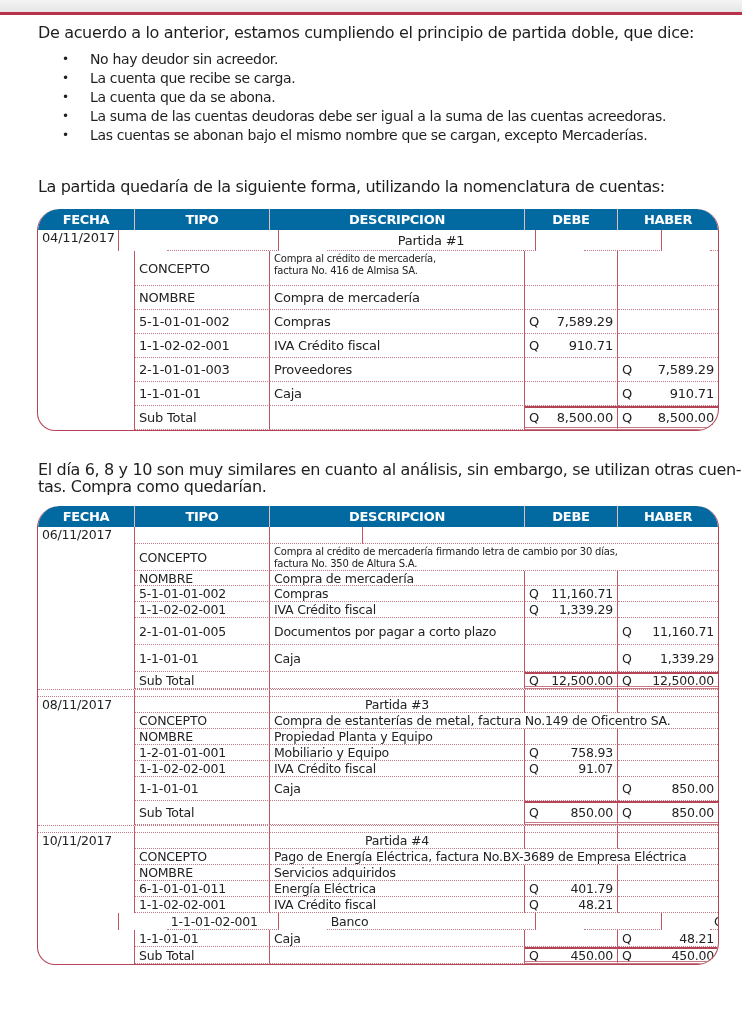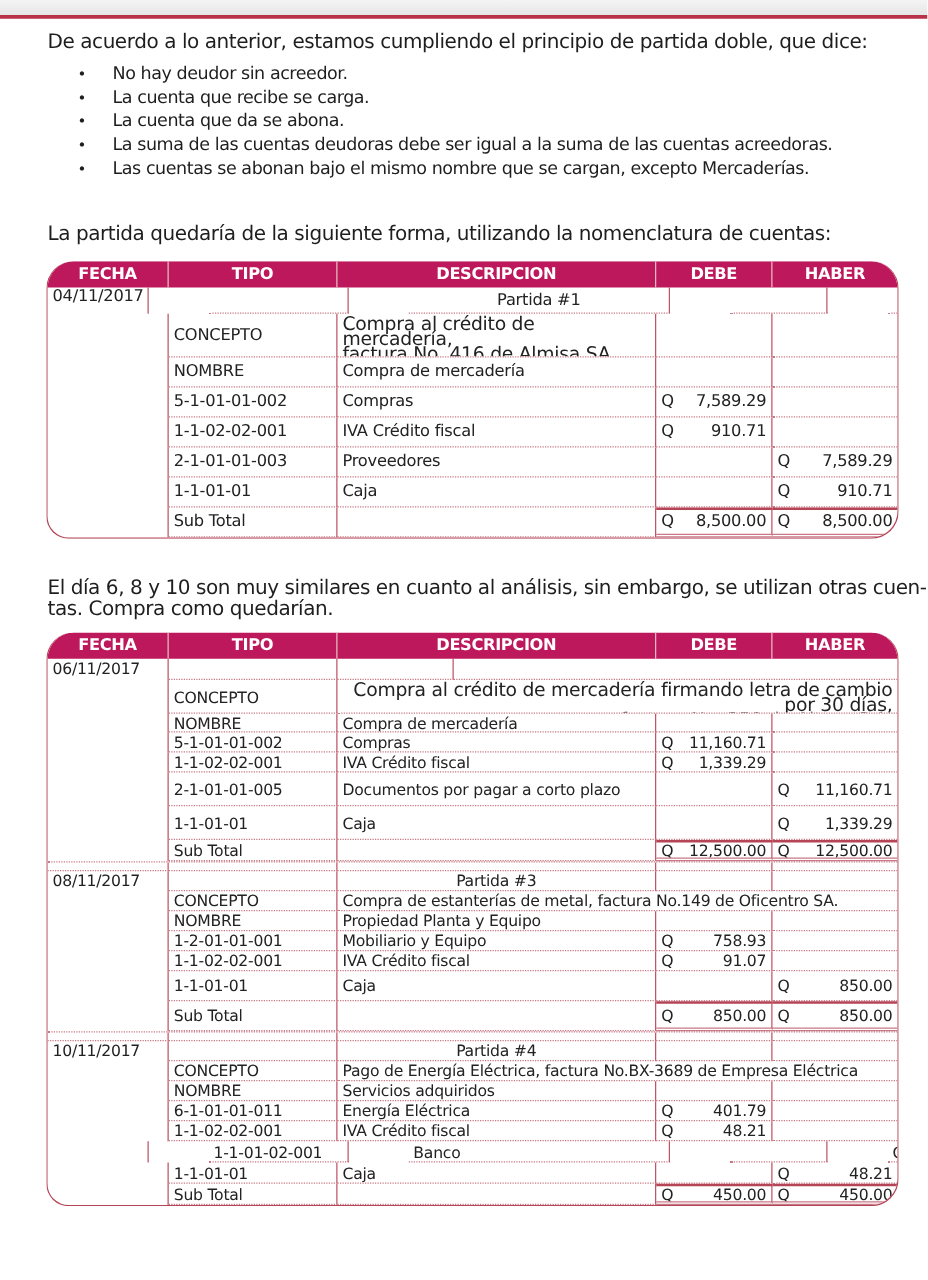--- a/index.html
+++ b/index.html
@@ -8,34 +8,34 @@
   .topbar { position: absolute; left: 0; top: 0; width: 742px; height: 12px;
     background: linear-gradient(#f4f4f4, #e6e6e6); }
   .topline { position: absolute; left: 0; top: 12px; width: 742px; height: 3px; background: #b8324a; }
   .para { position: absolute; left: 38px; font-size: 16px; letter-spacing: -0.35px; color: #1e1e1e; line-height: 17px; }
   .bullets { position: absolute; left: 62px; top: 50px; list-style: none; font-size: 14px; letter-spacing: -0.35px; color: #1e1e1e; }
   .bullets li { height: 19px; line-height: 19px; position: relative; padding-left: 28px; }
   .bullets li::before { content: "•"; position: absolute; left: 0; top: 0; font-size: 12px; }
 
   .tbl { position: absolute; left: 37px; width: 682px; border: 1.5px solid #b54556; border-radius: 22px 22px 22px 18px;
     border-top: none; overflow: hidden; background: #fff; }
-  .thead { display: flex; background: #be185d; color: #fff; font-weight: bold; font-size: 13px; height: 21px; line-height: 21px;
+  .thead { display: flex; background: #0369a1; color: #fff; font-weight: bold; font-size: 13px; height: 21px; line-height: 21px;
     border-top-left-radius: 22px; border-top-right-radius: 22px; letter-spacing: -0.3px; }
   .thead div { text-align: center; border-right: 1px solid #e6b9bf; }
   .thead div:last-child { border-right: none; }
   .c1 { width: 97px; } .c2 { width: 135px; } .c3 { width: 255px; } .c4 { width: 93px; } .c5 { flex: 1; }
   .row { display: flex; font-size: 13px; letter-spacing: -0.2px; color: #222; }
   .row > div { border-right: 1px solid #c05566; padding: 0 4px; display: flex; align-items: center; white-space: nowrap; overflow: hidden; }
   .row > div:last-child { border-right: none; }
   .row .c1 { border-bottom: none; }
   .row .c2, .row .c3, .row .c4, .row .c5 { border-bottom: 1px dotted #c77a86; }
   .row .c3.center { justify-content: center; }
   .money { justify-content: space-between !important; }
   .row .span3 { width: calc(255px + 93px + 100px); border-right: none; }
-  .wrap2 { white-space: normal !important; line-height: 12px; font-size: 15px; }
+  .wrap2 { white-space: normal !important; line-height: 12px; font-size: 10px; }
   .subtotal .c4, .subtotal .c5 { border-top: 2px solid #b54556; border-bottom: 3px double #c77a86; }
   .block-sep { height: 8px; display: flex; border-top: 1px dotted #c77a86; }
   .block-sep > div { border-right: 1px solid #c05566; border-bottom: 1px dotted #c77a86; }
   .block-sep > div:last-child { border-right: none; }
   .t2 .row { font-size: 12.5px; }
 </style>
 </head>
 <body>
 
 <div class="topbar"></div>
@@ -155,21 +155,21 @@
   <div id="t2body">
       <div class="row" style="height: 17px;">
         <div class="c1" style="align-items:flex-start;">06/11/2017</div>
         <div class="c2"></div>
         <div class="c4"></div>
         <div class="c5"></div>
       </div>
       <div class="row" style="height: 27px;">
         <div class="c1"></div>
         <div class="c2">CONCEPTO</div>
-        <div class="c3 span3 wrap2" style="display: block; padding-top: 2px; text-align: right;"><span>Compra al crédito de mercadería firmando letra de cambio por 30 días,</span><br><span>factura No. 350 de Altura S.A.</span></div>
+        <div class="c3 span3 wrap2" style="display: block; padding-top: 2px;"><span>Compra al crédito de mercadería firmando letra de cambio por 30 días,</span><br><span>factura No. 350 de Altura S.A.</span></div>
       </div>
       <div class="row" style="height: 15px;">
         <div class="c1"></div>
         <div class="c2">NOMBRE</div>
         <div class="c3">Compra de mercadería</div>
         <div class="c4"></div>
         <div class="c5"></div>
       </div>
       <div class="row" style="height: 16px;">
         <div class="c1"></div>

